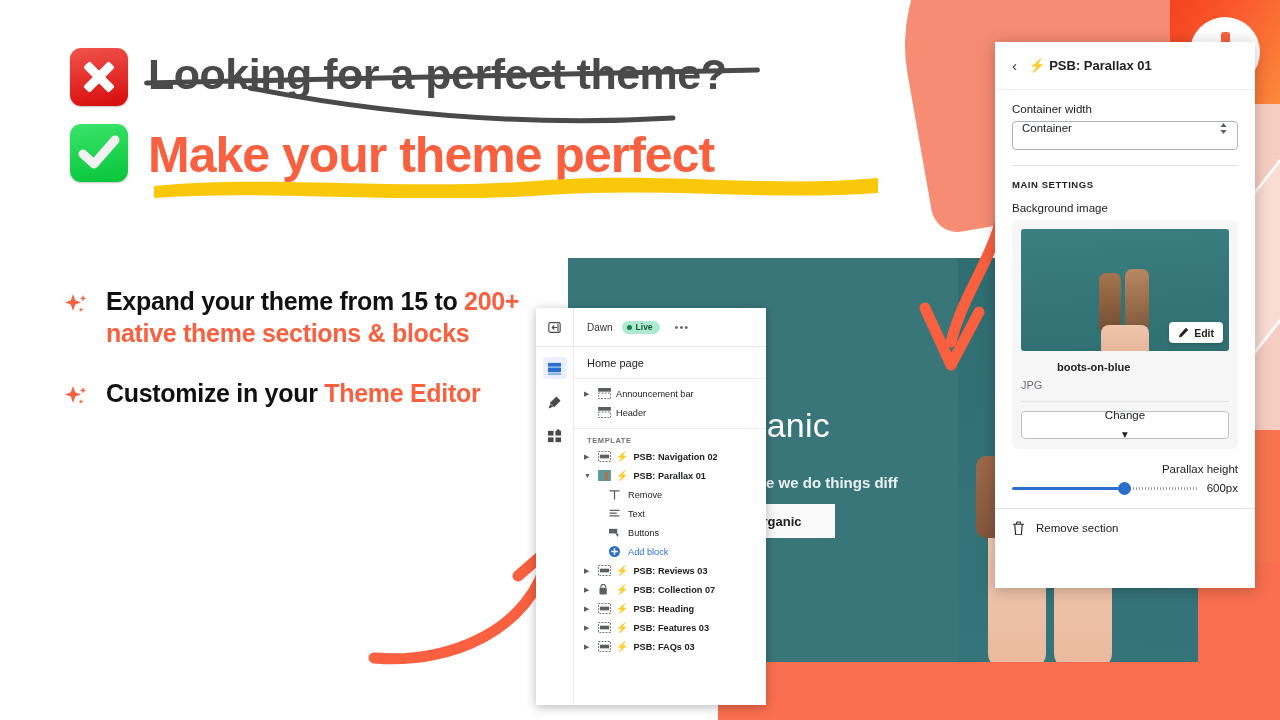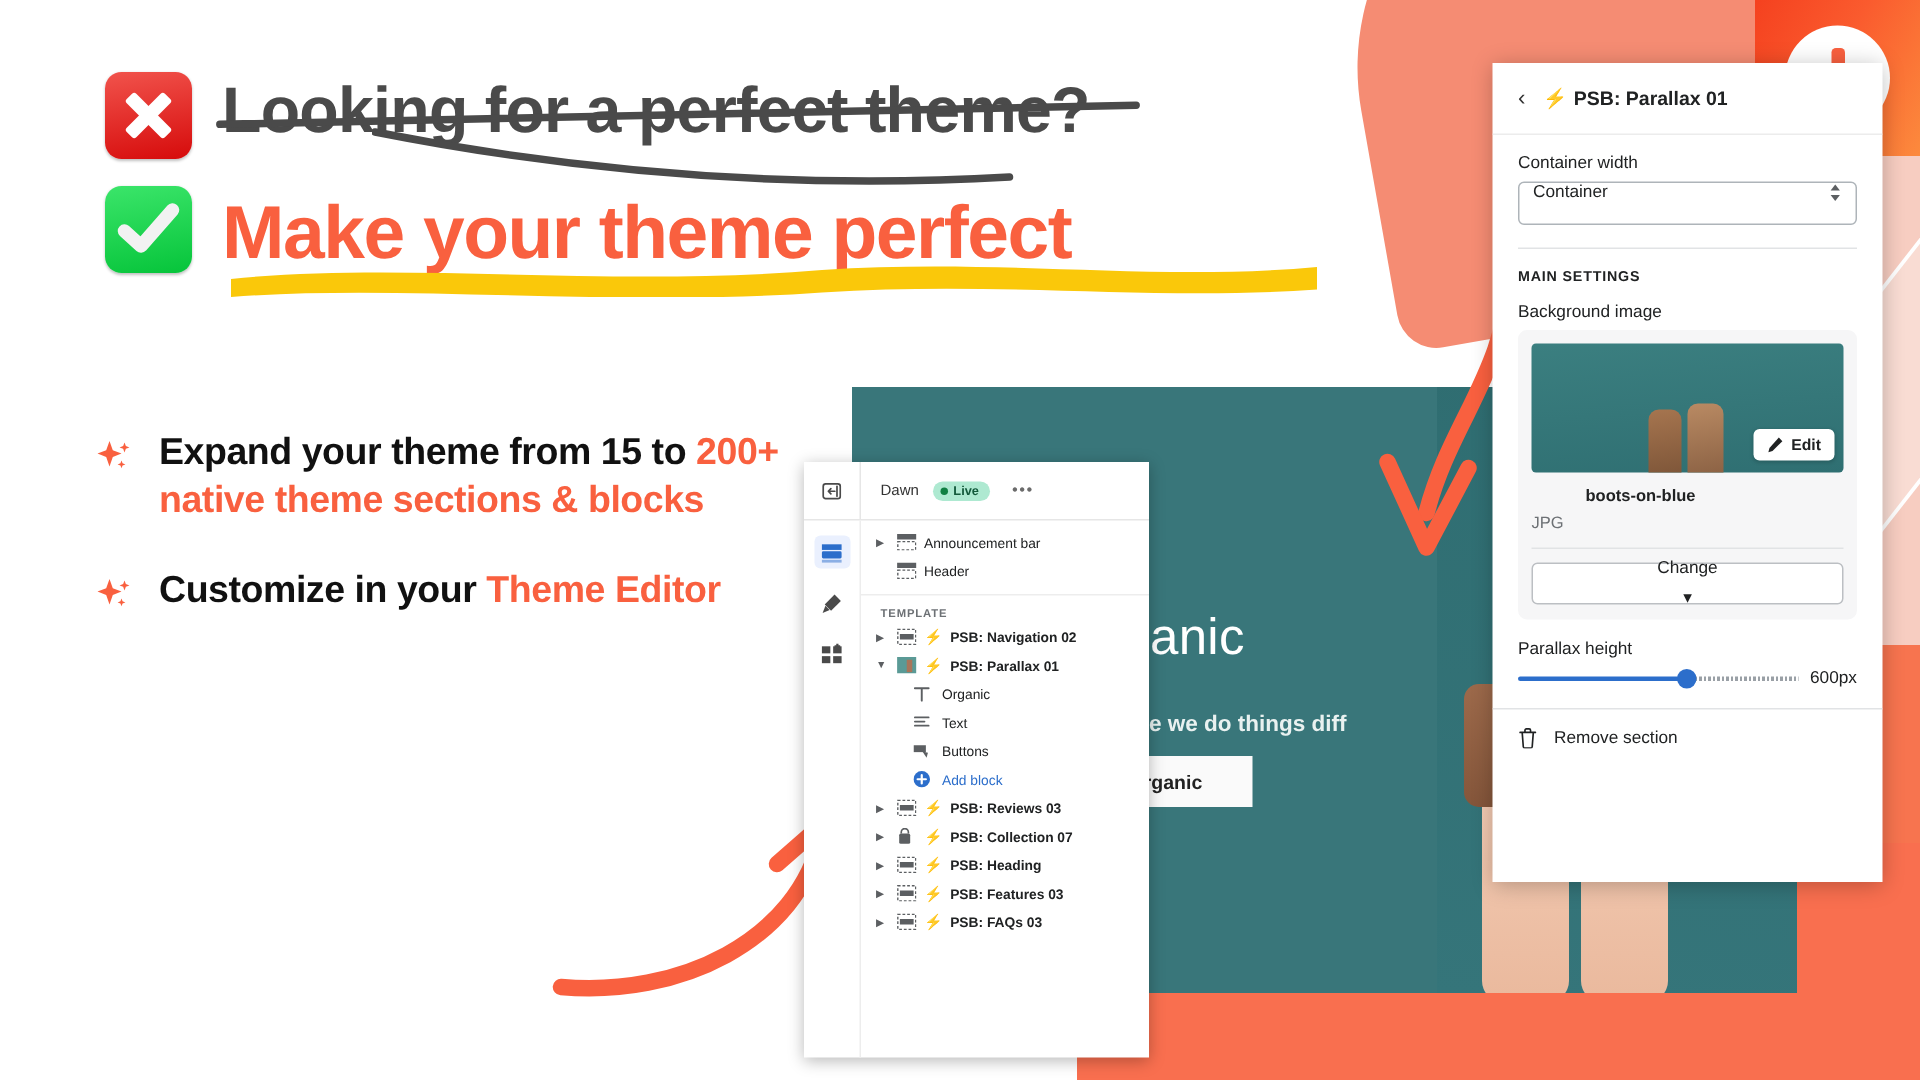--- a/index.html
+++ b/index.html
@@ -145,36 +145,36 @@
   .st-body{padding:13px 17px 0;}
   .lbl{font-size:11.5px;color:#202223;margin-bottom:6px;}
   .select{
     height:27px;border:1px solid #aeb4b9;border-radius:4px;display:flex;align-items:flex-start;
     justify-content:space-between;padding:0 9px;font-size:11.5px;color:#202223;background:#fff;
   }
   .hr{height:1px;background:#e1e3e5;margin:15px 0 13px;}
   .caps{font-size:9.5px;font-weight:bold;letter-spacing:.55px;color:#202223;margin-bottom:12px;}
   .img-card{background:#f6f6f7;border-radius:6px;padding:9px 9px 0;}
   .thumb{
-    height:86px;border-radius:3px;position:relative;overflow:hidden;
+    height:122px;border-radius:3px;position:relative;overflow:hidden;
     background:linear-gradient(175deg,#3b7f80 0%,#2f6f72 100%);
   }
   .edit-chip{
     position:absolute;right:6px;bottom:8px;background:#fff;border-radius:4px;height:21px;
     display:flex;align-items:center;gap:5px;padding:0 9px;font-size:10.5px;color:#202223;font-weight:bold;
     box-shadow:0 1px 3px rgba(0,0,0,.2);
   }
   .fname{font-size:11px;font-weight:bold;color:#202223;margin-top:10px;padding-left:36px;}
   .ftype{font-size:11px;color:#6d7175;margin-top:6px;padding-bottom:10px;}
   .change-wrap{border-top:1px solid #e1e3e5;padding:9px 0 10px;}
   .change-btn{
     height:26px;background:#fff;border:1px solid #bcbfc3;border-radius:4px;display:flex;
     align-items:center;justify-content:center;gap:6px;font-size:11.5px;color:#202223;flex-direction:column;
   }
-  .slider-lbl{font-size:11.5px;color:#202223;margin:14px 0 7px;}
+  .slider-lbl{font-size:11.5px;color:#202223;margin:14px 0 7px;text-align:right;}
   .slider-row{display:flex;align-items:center;gap:8px;}
   .track{flex:1;height:12px;position:relative;display:flex;align-items:center;}
   .track-fill{position:absolute;left:0;top:5px;height:3px;background:#2C6ECB;border-radius:2px;}
   .track-rest{position:absolute;top:5px;height:3px;
     background:repeating-linear-gradient(to right,#9aa0a6 0 1.5px,transparent 1.5px 3px);}
   .knob{position:absolute;width:13px;height:13px;border-radius:50%;background:#2C6ECB;top:0;}
   .sval{font-size:11.5px;color:#202223;white-space:nowrap;}
   .remove-wrap{border-top:1px solid #e1e3e5;margin-top:14px;padding:12px 17px;display:flex;align-items:center;gap:11px;}
   .remove-txt{font-size:11.5px;color:#202223;}
 </style>
@@ -318,20 +318,21 @@
             <rect x="1" y="2" width="6" height="5" fill="#4a4a4a"></rect>
             <rect x="9" y="2" width="6" height="5" fill="#4a4a4a"></rect>
             <rect x="1" y="9" width="6" height="5" fill="#4a4a4a"></rect>
             <rect x="9" y="9" width="6" height="5" fill="#4a4a4a"></rect>
             <path d="M12,0 L12,4 M10,2 L14,2" stroke="#4a4a4a" stroke-width="1.6"></path>
           </svg>
         </div>
       </div>
 
       <div class="ed-list">
+        <div class="ed-pagehead">Home page</div>
 
         <div class="ed-group">
           <div class="row">
             <span class="caret">▶</span>
             <span class="ico">
               <svg width="13" height="11" viewBox="0 0 14 12">
                   <rect x="0" y="0" width="14" height="4" fill="#5c5f62"></rect>
                   <rect x="0.5" y="5.5" width="13" height="6" stroke="#5c5f62" stroke-width="1" stroke-dasharray="2 1.4" fill="none"></rect>
                 </svg>
             </span>
@@ -374,21 +375,21 @@
             <span class="bolt">⚡</span>
             <span class="nm">PSB: Parallax 01</span>
           </div>
 
           <div class="row block">
             <span class="ico">
               <svg width="11" height="11" viewBox="0 0 12 12">
                   <path d="M1,2 L11,2 M6,2 L6,11" stroke="#5c5f62" stroke-width="1.4" stroke-linecap="round"></path>
                 </svg>
             </span>
-            <span class="nm">Organic</span>
+            <span class="nm">Remove</span>
           </div>
           <div class="row block">
             <span class="ico">
               <svg width="11" height="11" viewBox="0 0 12 12">
                   <path d="M1,2.5 H11 M1,5.5 H8 M1,8.5 H11" stroke="#5c5f62" stroke-width="1.3" stroke-linecap="round"></path>
                 </svg>
             </span>
             <span class="nm">Text</span>
           </div>
           <div class="row block">

